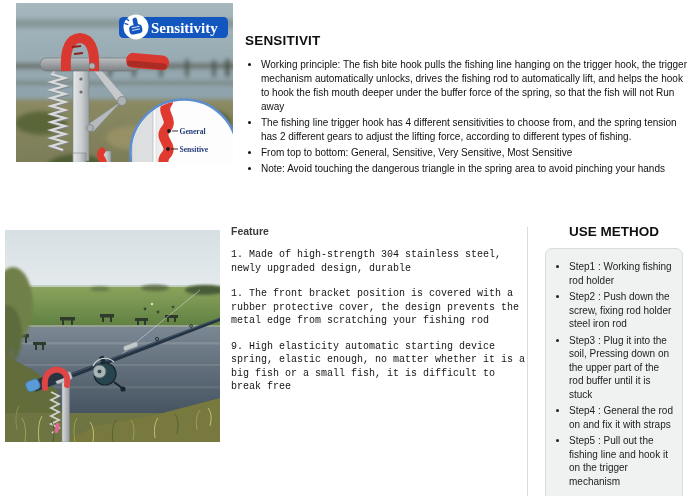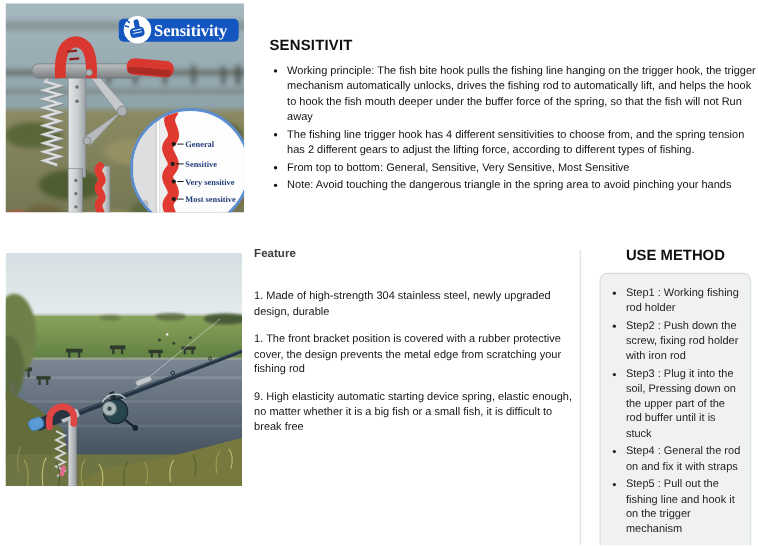--- a/index.html
+++ b/index.html
@@ -1,29 +1,29 @@
 <!DOCTYPE html>
 <html><head>
 <meta charset="utf-8">
 <style>
   html,body{margin:0;padding:0;background:#fff;}
   .page{position:relative;width:689px;height:496px;background:#ffffff;overflow:hidden;
         font-family:"Liberation Sans","DejaVu Sans",sans-serif;color:#0f1111;}
   .img-box{position:absolute;overflow:hidden;}
-  #top-image{left:5px;top:3px;width:217px;height:190px;}
+  #top-image{left:16px;top:3px;width:217px;height:159px;}
   #bottom-photo{left:5px;top:230px;width:215px;height:212px;}
 
   .sens{position:absolute;left:245px;top:33px;width:446px;}
   .sens h2{font-size:13.5px;font-weight:bold;margin:0 0 10px 0;color:#0f1111;letter-spacing:.2px;}
   .sens ul{margin:0;padding:0 0 0 16px;list-style:disc;}
   .sens li{font-size:10px;line-height:14px;margin:0 0 2px 0;color:#0f1111;}
 
   .feature{position:absolute;left:231px;top:225px;width:296px;}
-  .feature h3{font-size:10.5px;font-weight:bold;margin:0 0 26px 0;color:#3c3c3c;}
-  .feature p{font-size:10px;line-height:13.5px;margin:0 0 12px 0;color:#151515;}
+  .feature h3{font-size:10.5px;font-weight:bold;margin:0 0 11px 0;color:#3c3c3c;}
+  .feature p{font-size:10px;line-height:13.5px;margin:0 0 12px 0;color:#151515;font-family:Liberation Mono, monospace;}
 
   .divider{position:absolute;left:527px;top:227px;width:1px;height:269px;background:#dcdcdc;}
 
   .usemethod{position:absolute;left:545px;top:224px;width:138px;}
   .usemethod h2{font-size:13.5px;font-weight:bold;margin:0 0 9px 0;color:#0f1111;text-align:center;}
   .use-box{background:#f0f1f1;border:1px solid #d9dcdc;border-radius:7px;
            padding:11px 6px 9px 2px;box-sizing:border-box;min-height:230px;}
   .use-box ul{margin:0;padding:0 0 0 21px;list-style:disc;}
   .use-box li{font-size:10px;line-height:13.5px;margin:0 0 3px 0;color:#232323;}
 
@@ -303,21 +303,21 @@
     <p>9. High elasticity automatic starting device spring, elastic enough, no matter whether it is a big fish or a small fish, it is difficult to break free</p>
   </div>
 
   <div class="divider"></div>
 
   <div class="usemethod">
     <h2>USE METHOD</h2>
     <div class="use-box">
       <ul>
         <li>Step1 : Working fishing rod holder</li>
-        <li>Step2 : Push down the screw, fixing rod holder with iron rod</li>
+        <li>Step2 : Push down the screw, fixing rod holder steel iron rod</li>
         <li>Step3 : Plug it into the soil, Pressing down on the upper part of the rod buffer until it is stuck</li>
         <li>Step4 : General the rod on and fix it with straps</li>
         <li>Step5 : Pull out the fishing line and hook it on the trigger mechanism</li>
       </ul>
     </div>
   </div>
 
 </div>
 
 </body></html>

